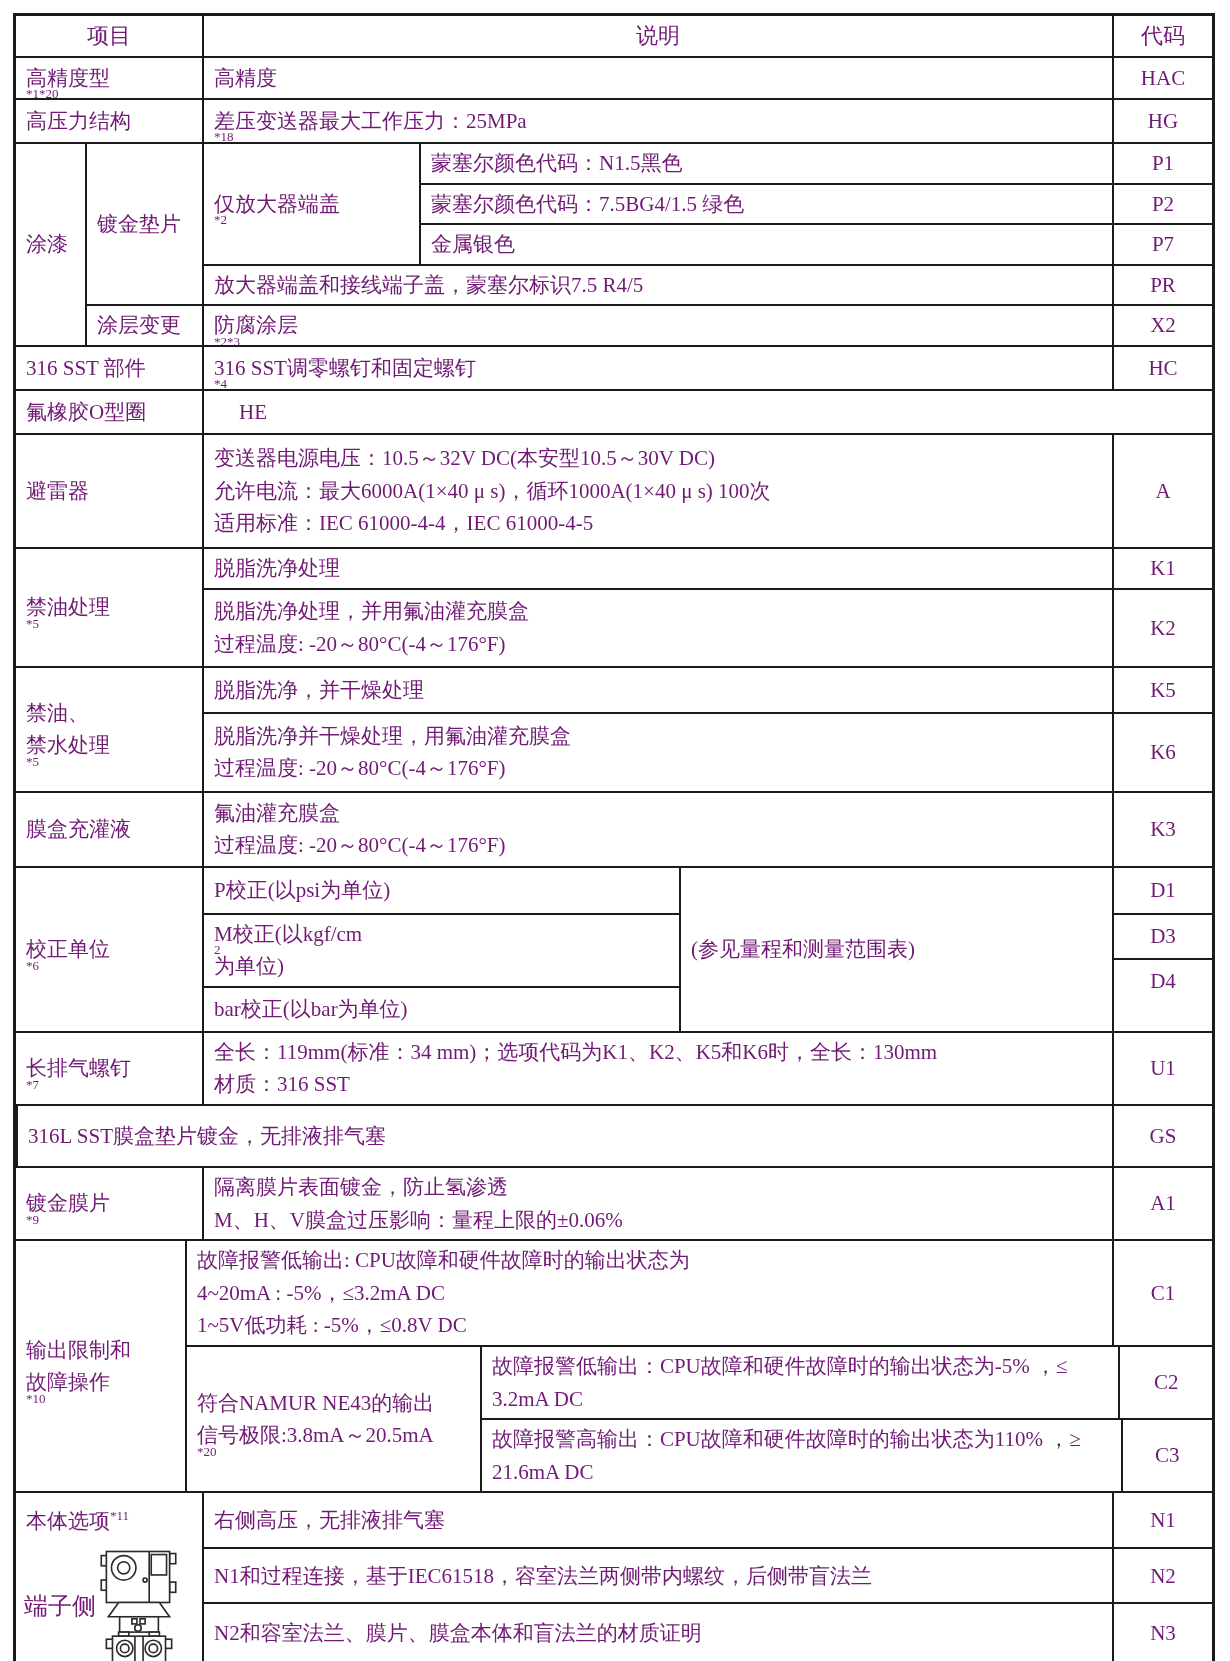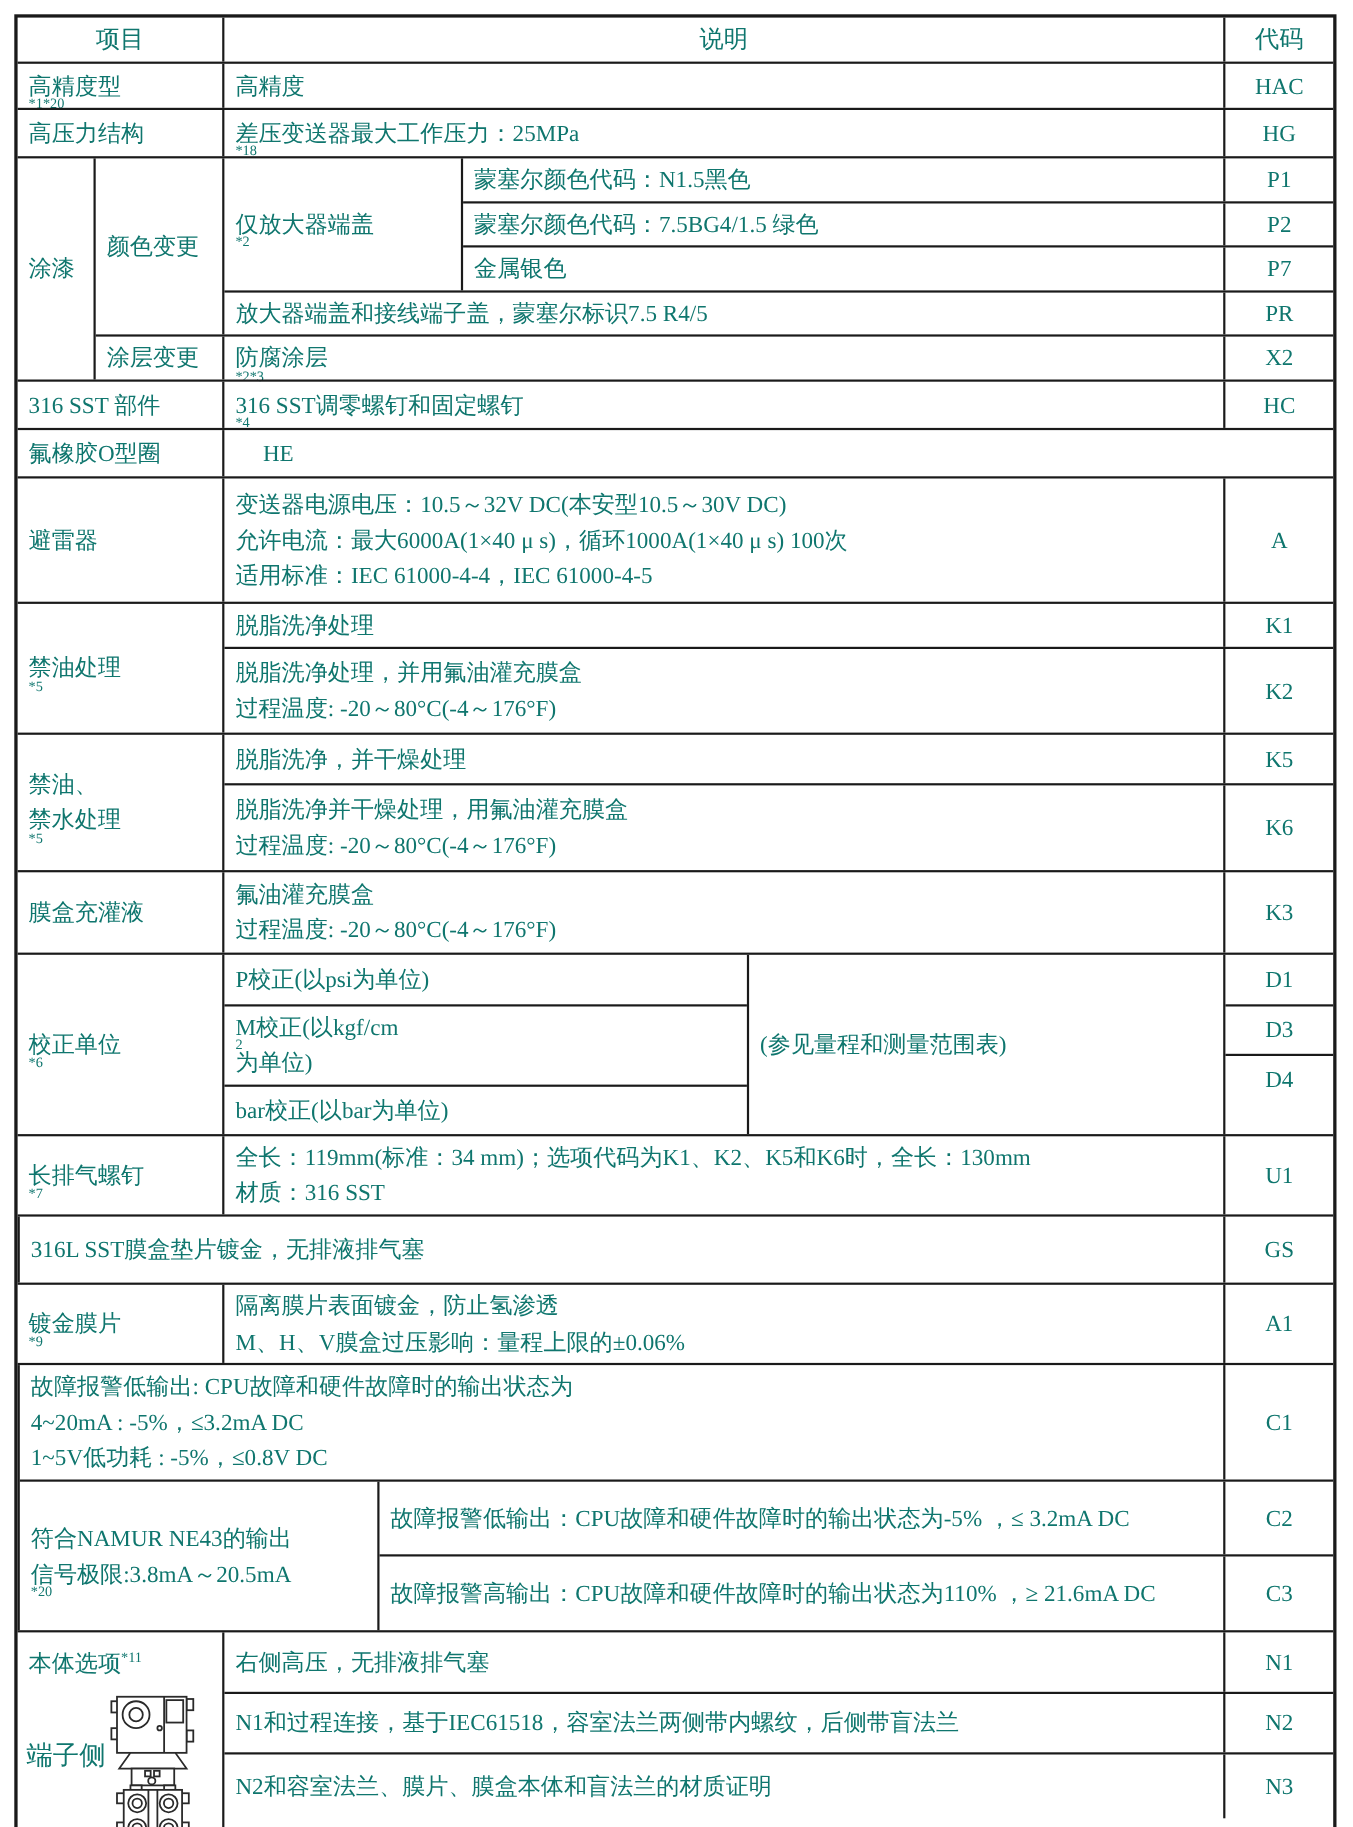--- a/index.html
+++ b/index.html
@@ -1,18 +1,18 @@
 <!DOCTYPE html>
 <html><head>
 <meta charset="utf-8">
 <style>
   html,body{margin:0;padding:0;background:#e8e8e8;}
   .page{
     position:relative;width:1230px;height:1661px;background:#ffffff;
-    font-family:"Liberation Serif","DejaVu Serif",serif;color:#0f766e;
+    font-family:"Liberation Serif","DejaVu Serif",serif;color:#701a75;
     overflow:hidden;
   }
   .tbl{
     position:absolute;left:13px;top:13px;width:1202px;
     border:3px solid #1a1a1a;background:#fff;box-sizing:border-box;
     display:flex;flex-direction:column;
   }
   .r{display:flex;align-items:stretch;}
   .ir{display:flex;align-items:stretch;}
   .st{display:flex;flex-direction:column;align-items:stretch;}
@@ -58,21 +58,21 @@
     <div class="r bt" style="min-height:42px">
       <div class="c ci">高压力结构</div>
       <div class="c cd">差压变送器最大工作压力：25MPa<sup>*18</sup></div>
       <div class="c cc">HG</div>
     </div>
 
     <div class="r bt">
       <div class="c" style="width:69px">涂漆</div>
       <div class="st blx grow">
         <div class="ir grow">
-          <div class="c" style="width:115px">颜色变更</div>
+          <div class="c" style="width:115px">镀金垫片</div>
           <div class="st blx grow">
             <div class="ir">
               <div class="c" style="width:215px">仅放大器端盖<sup>*2</sup></div>
               <div class="st blx grow">
                 <div class="ir" style="min-height:31px">
                   <div class="c cd2">蒙塞尔颜色代码：N1.5黑色</div>
                   <div class="c cc">P1</div>
                 </div>
                 <div class="ir bt" style="min-height:31px">
                   <div class="c cd2">蒙塞尔颜色代码：7.5BG4/1.5 绿色</div>
@@ -177,20 +177,21 @@
       <div class="c cc">GS</div>
     </div>
 
     <div class="r bt" style="min-height:70px">
       <div class="c ci">镀金膜片<sup>*9</sup></div>
       <div class="c cd">隔离膜片表面镀金，防止氢渗透<br>M、H、V膜盒过压影响：量程上限的±0.06%</div>
       <div class="c cc">A1</div>
     </div>
 
     <div class="r bt">
+      <div class="c ci">输出限制和<br>故障操作<sup>*10</sup></div>
       <div class="st blx grow">
         <div class="ir" style="min-height:104px">
           <div class="c cd2">故障报警低输出: CPU故障和硬件故障时的输出状态为<br>4~20mA : -5%，≤3.2mA DC<br>1~5V低功耗 : -5%，≤0.8V DC</div>
           <div class="c cc">C1</div>
         </div>
         <div class="ir bt">
           <div class="c" style="width:325px">符合NAMUR NE43的输出<br>信号极限:3.8mA～20.5mA<sup>*20</sup></div>
           <div class="st blx grow">
             <div class="ir" style="min-height:66px">
               <div class="c cd2">故障报警低输出：CPU故障和硬件故障时的输出状态为-5% ，≤ 3.2mA DC</div>

